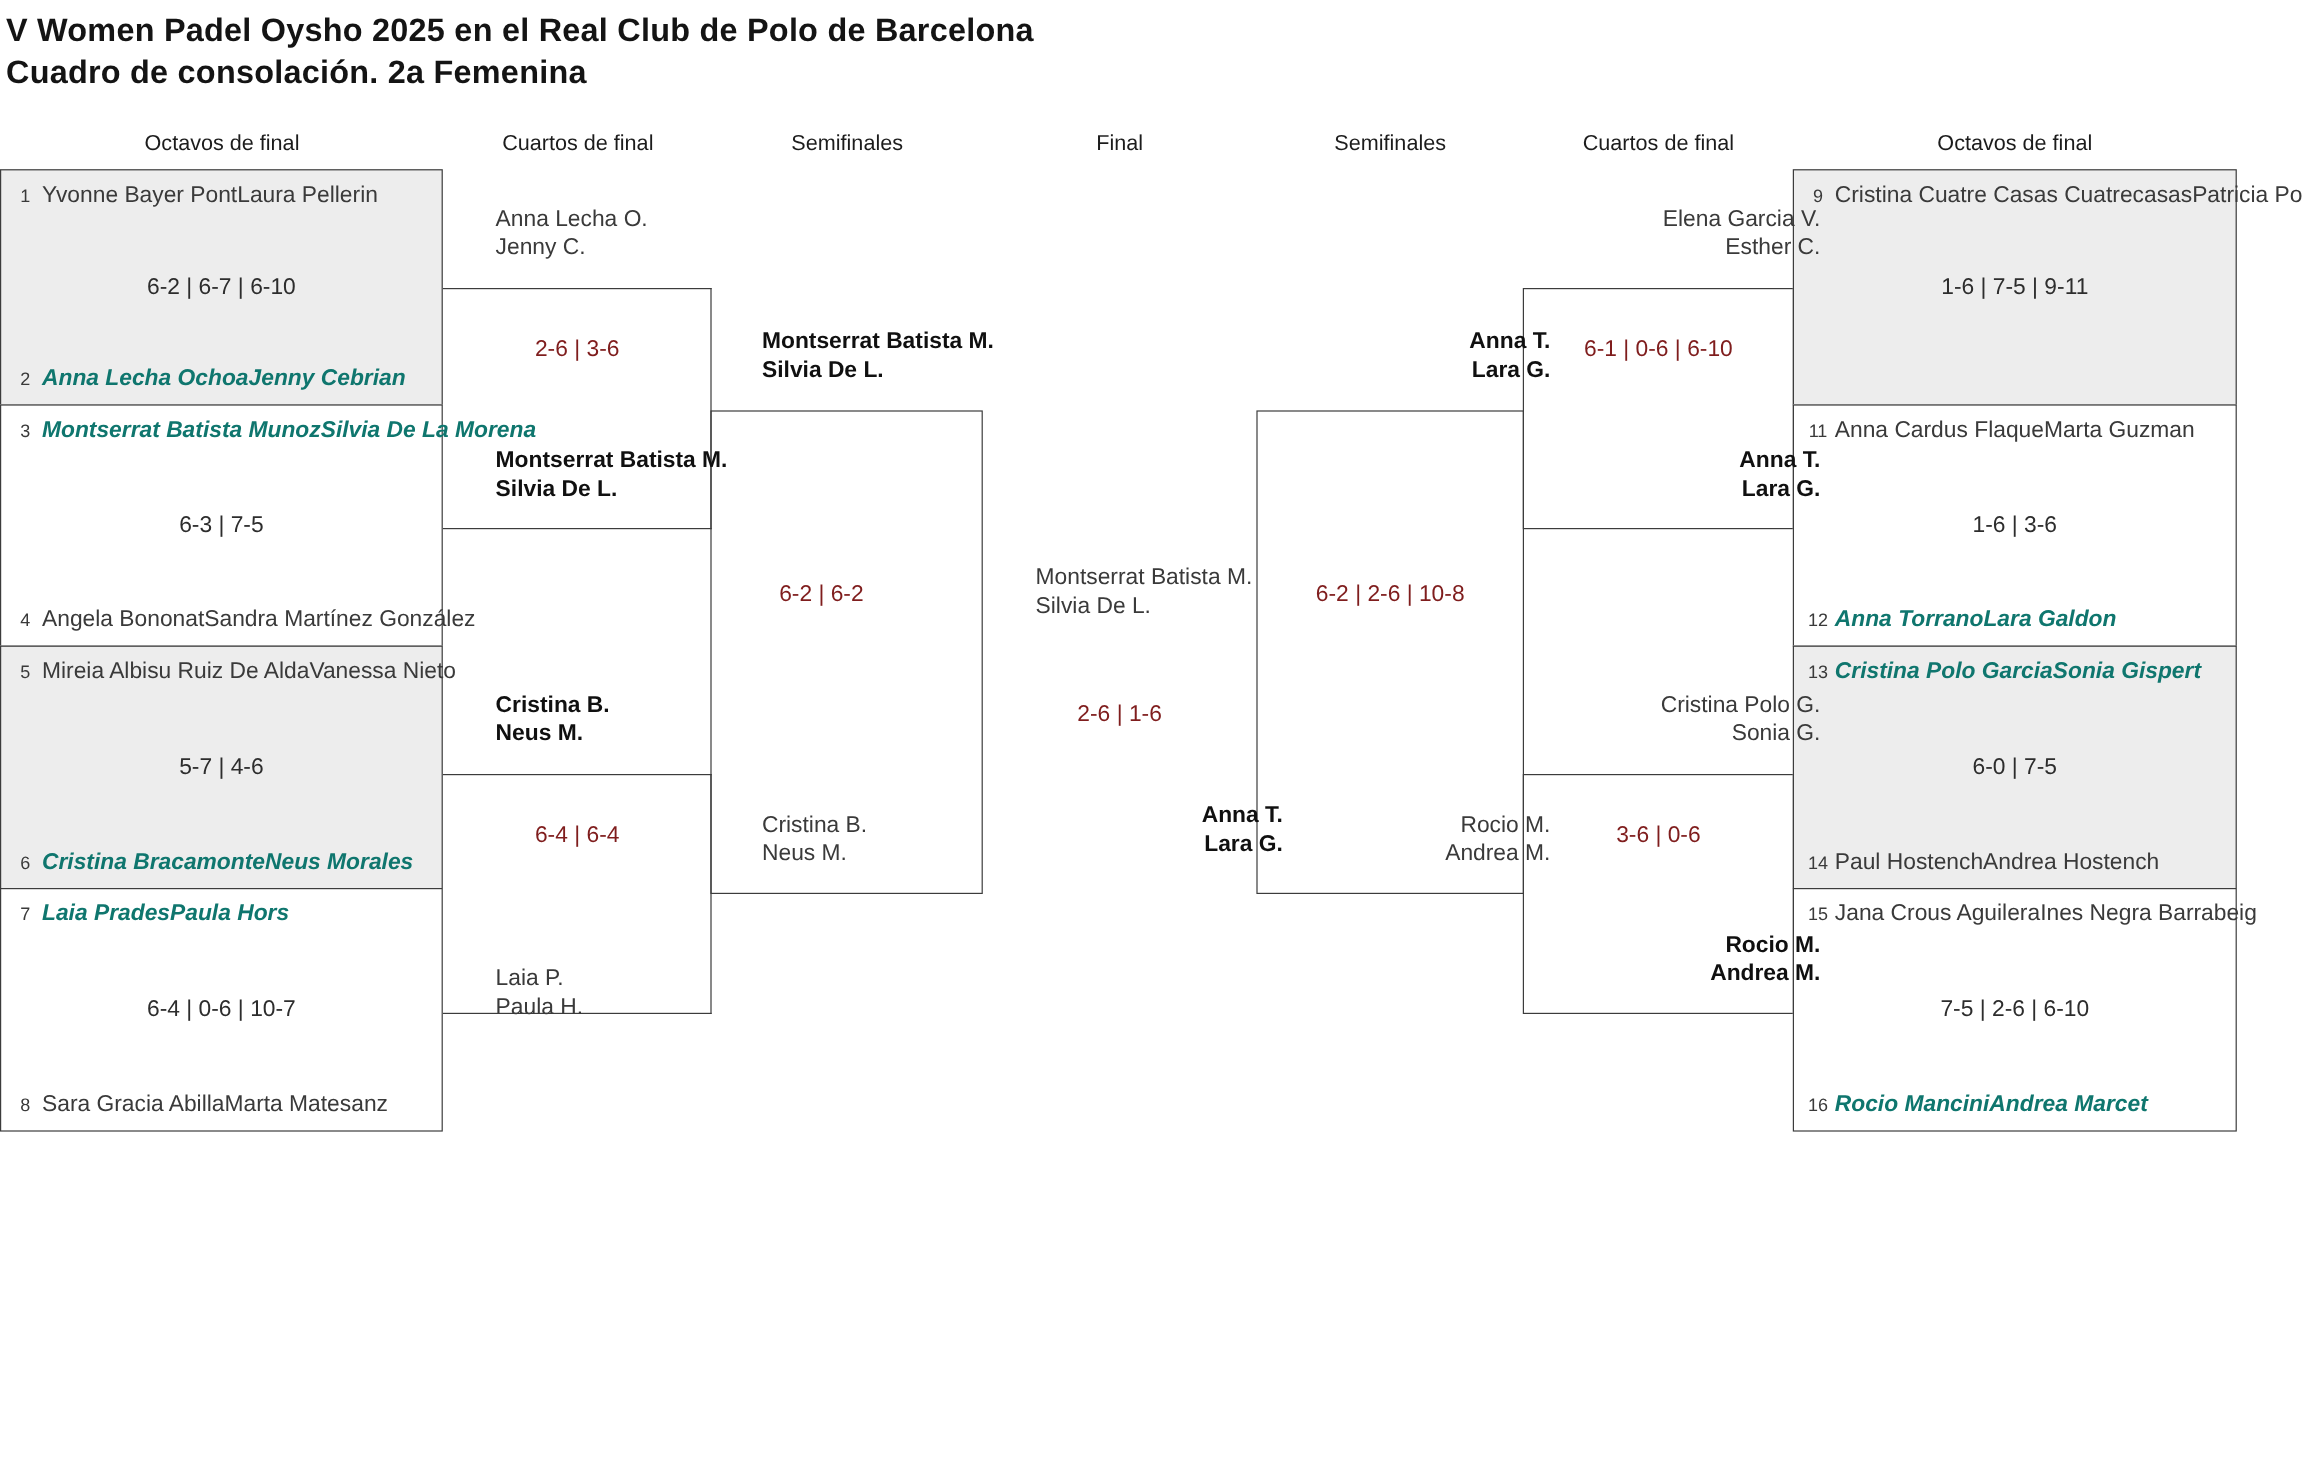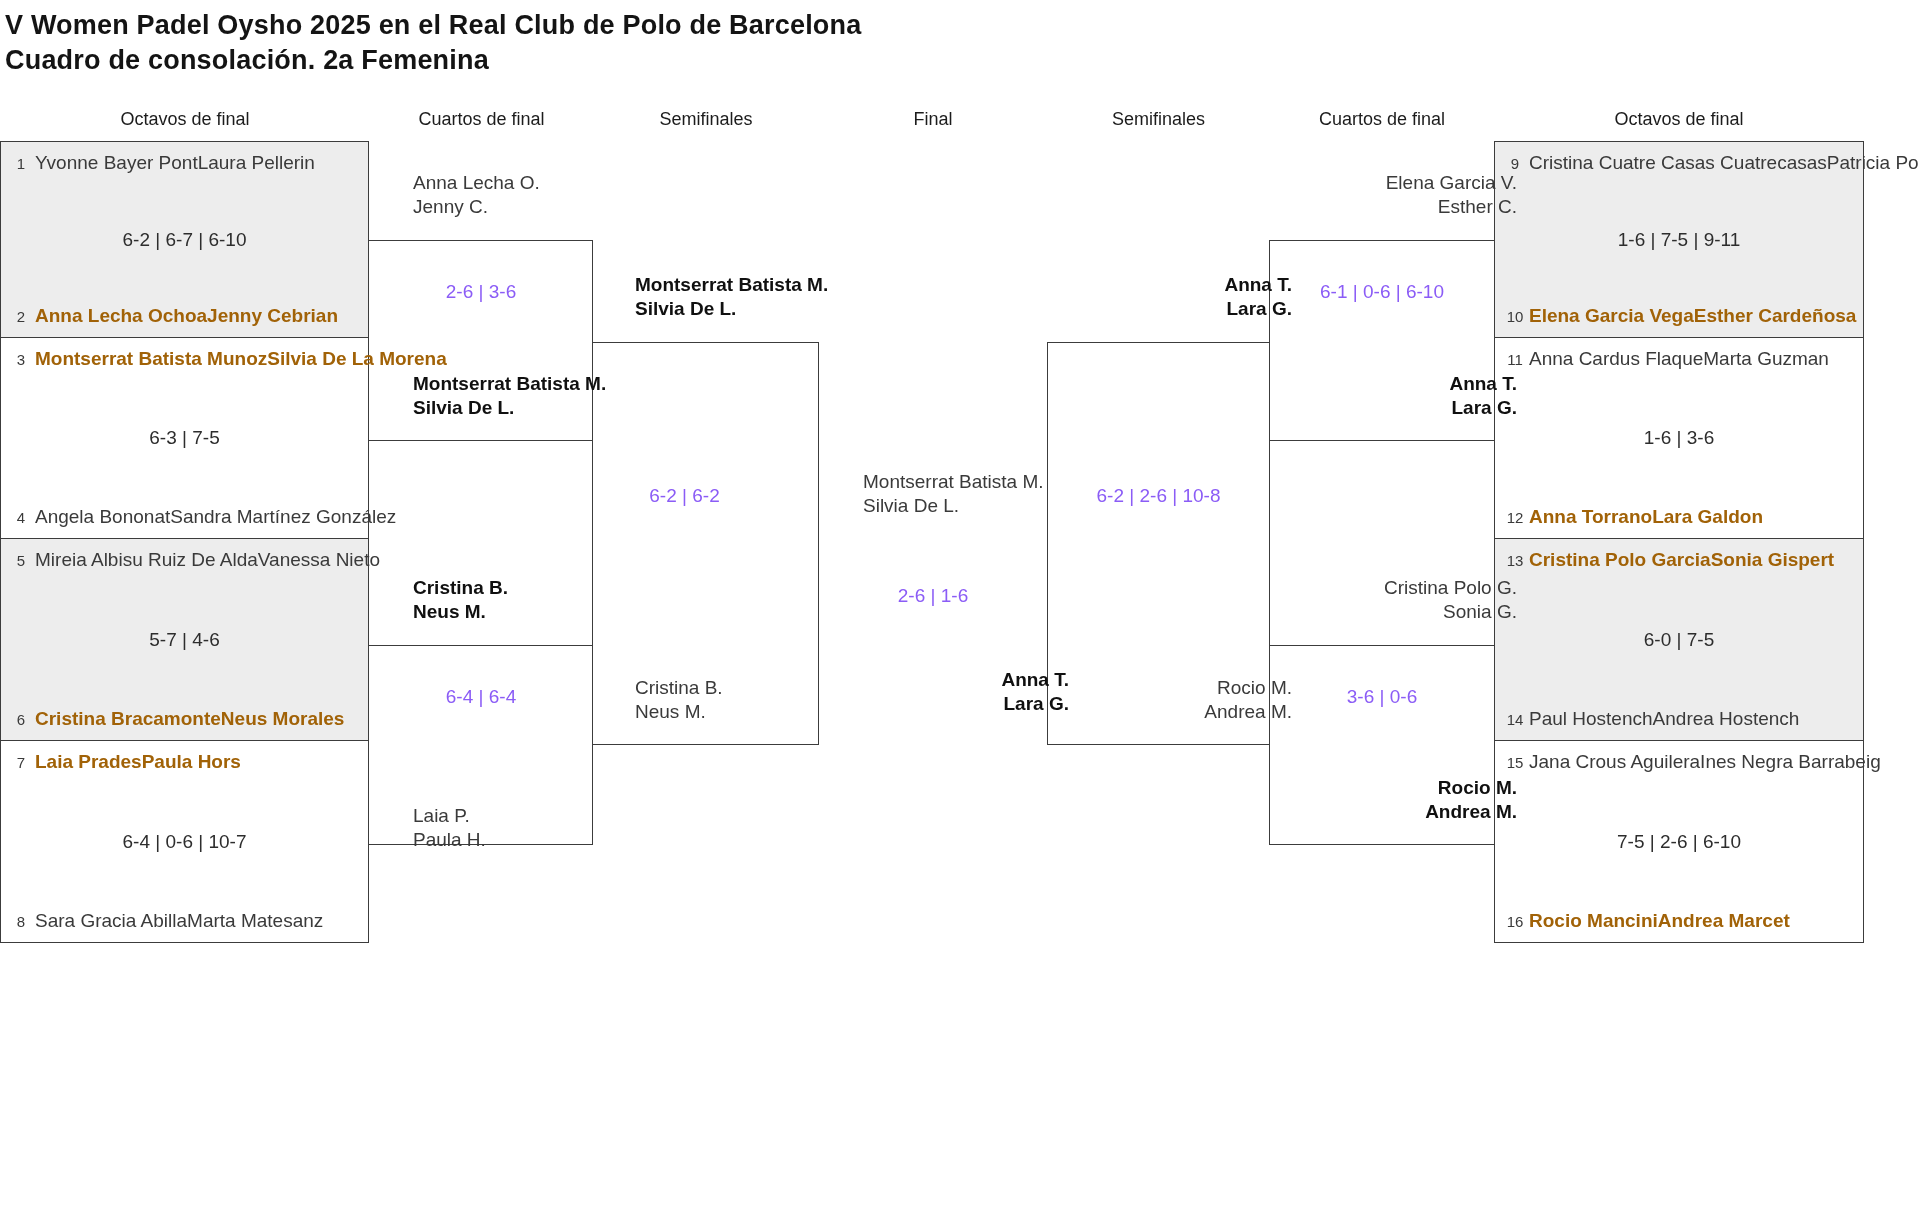--- a/index.html
+++ b/index.html
@@ -18,36 +18,36 @@
   .oct-box {
     position:absolute; border:1px solid #3c3c3c; box-sizing:border-box;
     display:flex; flex-direction:column; justify-content:space-between;
     padding:9px 0; background:#ffffff;
   }
   .oct-box.shaded { background:#ededed; }
   .team { display:flex; align-items:center; padding:0 6px; }
   .seed { flex:0 0 28px; text-align:center; font-size:15px; color:#3a3a3a; }
   .names { display:flex; flex-direction:row; }
   .nline { font-size:19px; line-height:24px; color:#3a3a3a; white-space:nowrap; }
-  .team.win .nline { font-weight:700; color:#a16207; }
+  .team.win .nline { font-weight:700; color:#0f766e;font-style:italic; }
   .score {
     position:absolute; left:0; right:0; top:50%; transform:translateY(-50%);
     text-align:center; font-size:19px; color:#2d2d2d;
   }
   .conn {
     position:absolute; border:1px solid #3c3c3c; border-left:none;
     box-sizing:border-box; background:transparent;
   }
   .conn.lb { border-left:1px solid #3c3c3c; }
   .pair { position:absolute; display:flex; flex-direction:column;margin-left:31px; }
   .pair.right { text-align:right; }
   .pline { font-size:19px; line-height:24px; color:#3a3a3a; white-space:nowrap; }
   .pair.win .pline { font-weight:700; color:#101010; }
   .rscore {
-    position:absolute; text-align:center; font-size:19px; color:#8b5cf6;
+    position:absolute; text-align:center; font-size:19px; color:#7f1d1d;
     white-space:nowrap;
   }
 </style>
 </head>
 <body>
 
 <div class="stage">
 
   <div class="title-line" style="top:8px;">V Women Padel Oysho 2025 en el Real Club de Polo de Barcelona</div>
   <div class="title-line" style="top:43px;">Cuadro de consolación. 2a Femenina</div>
@@ -141,27 +141,20 @@
 
   <div class="oct-box shaded" style="left:1494px;top:141px;width:370px;height:197px;">
     <div class="team">
       <span class="seed">9</span>
       <span class="names">
         <span class="nline">Cristina Cuatre Casas Cuatrecasas</span>
         <span class="nline">Patricia Portsbella Cuatrecasas</span>
       </span>
     </div>
     <div class="score">1-6 | 7-5 | 9-11</div>
-    <div class="team win">
-      <span class="seed">10</span>
-      <span class="names">
-        <span class="nline">Elena Garcia Vega</span>
-        <span class="nline">Esther Cardeñosa</span>
-      </span>
-    </div>
   </div>
 
   <div class="oct-box" style="left:1494px;top:337px;width:370px;height:202px;">
     <div class="team">
       <span class="seed">11</span>
       <span class="names">
         <span class="nline">Anna Cardus Flaque</span>
         <span class="nline">Marta Guzman</span>
       </span>
     </div>

